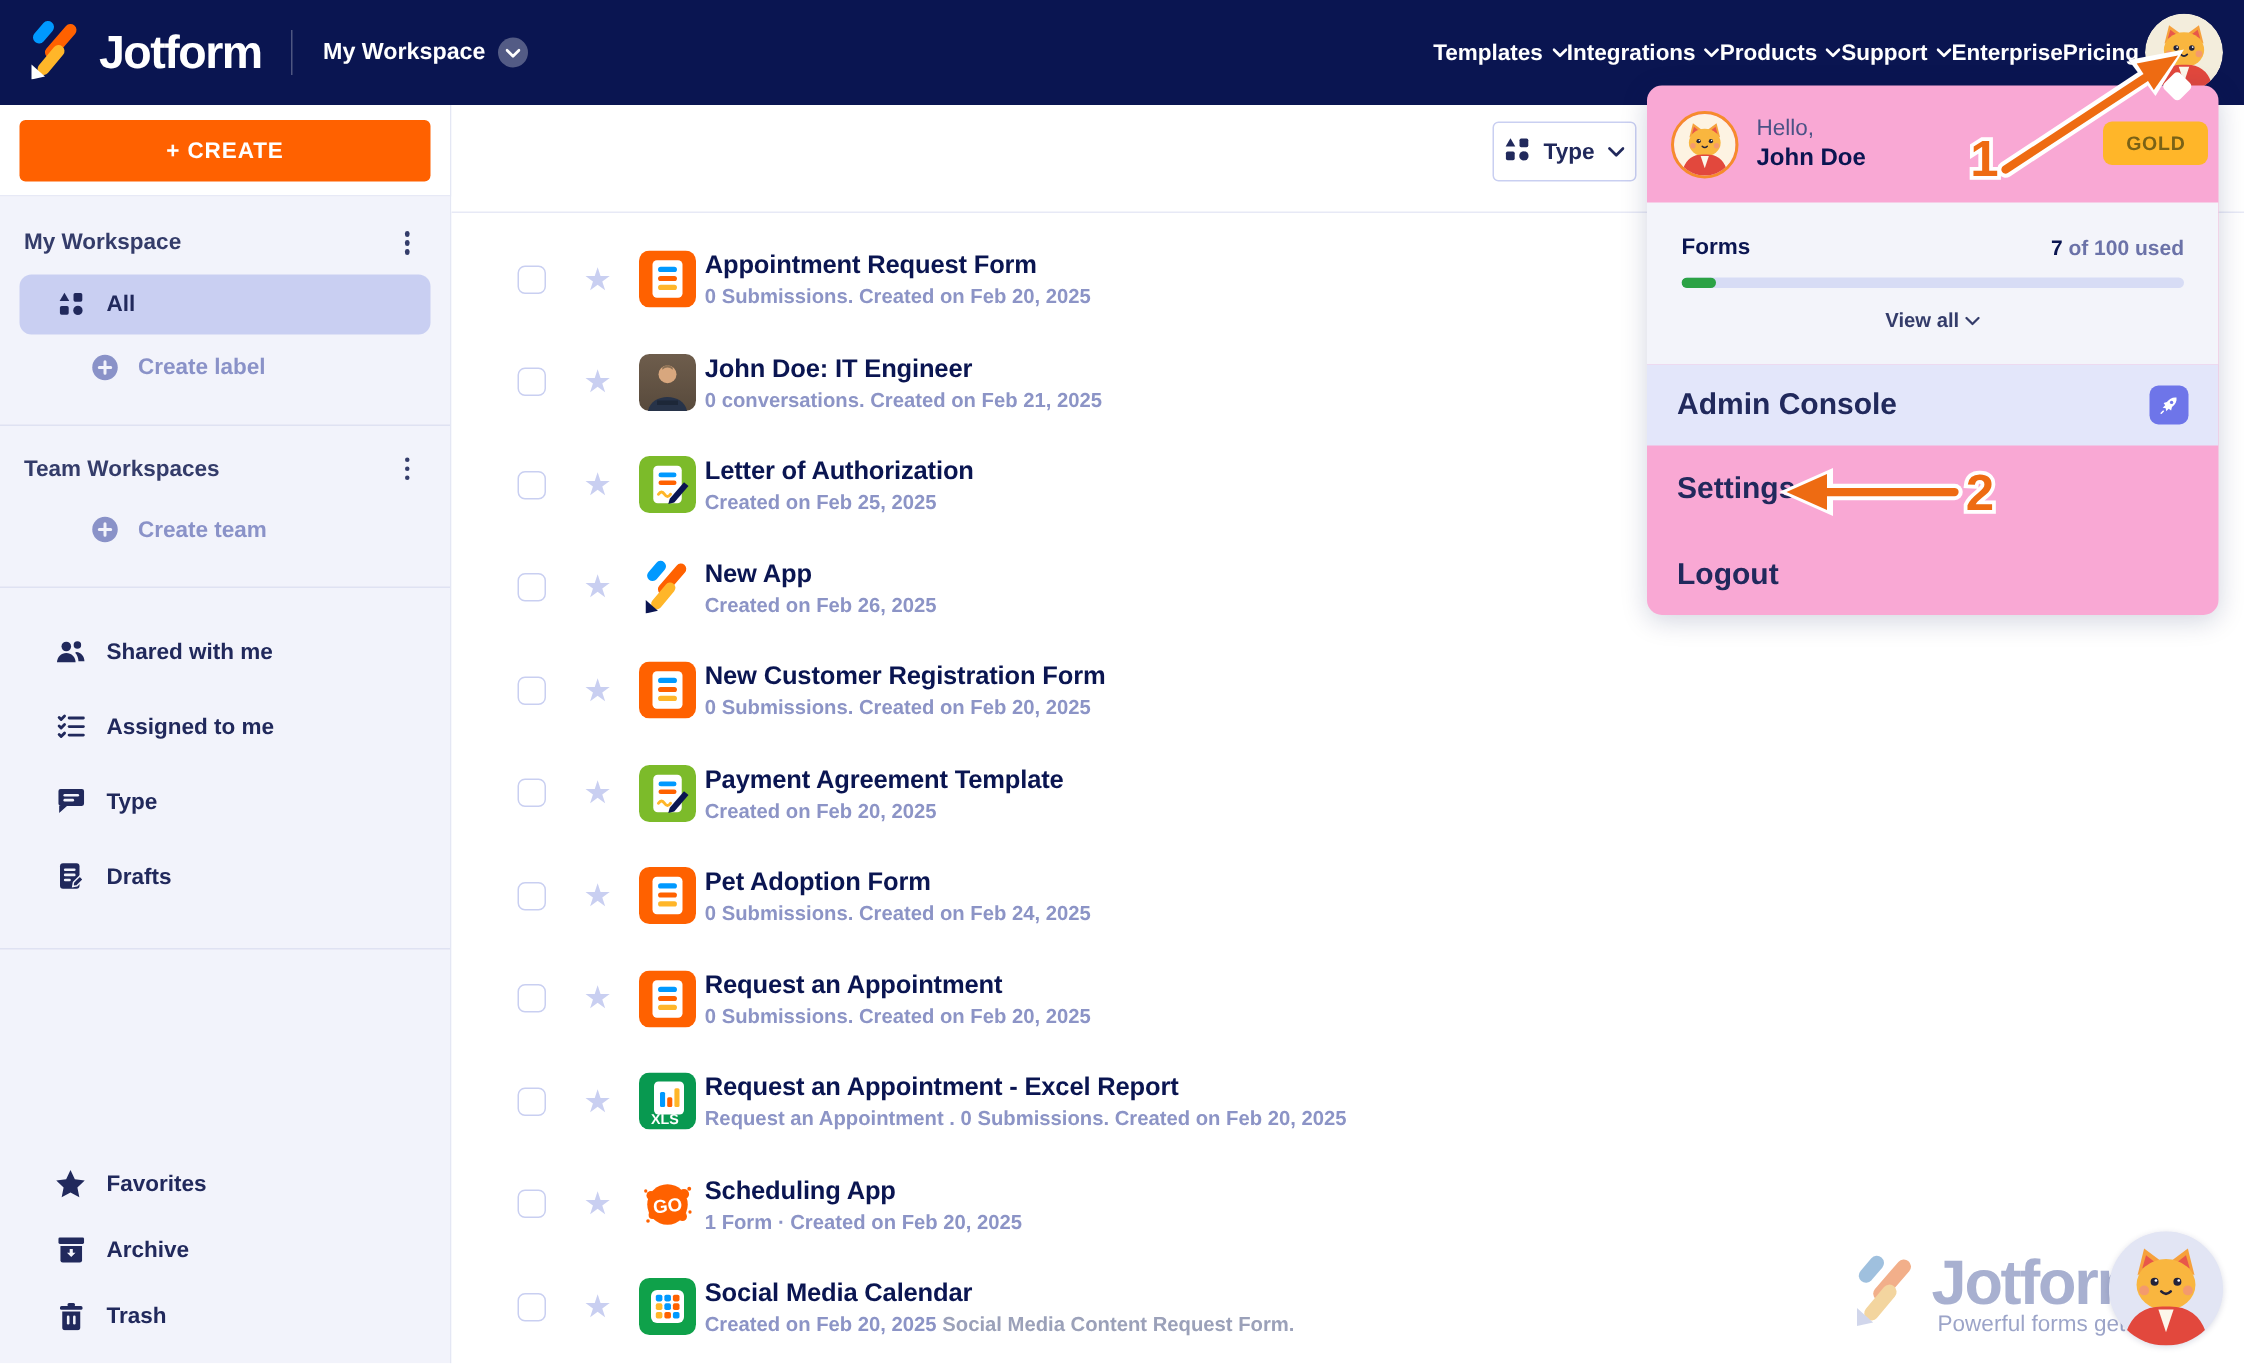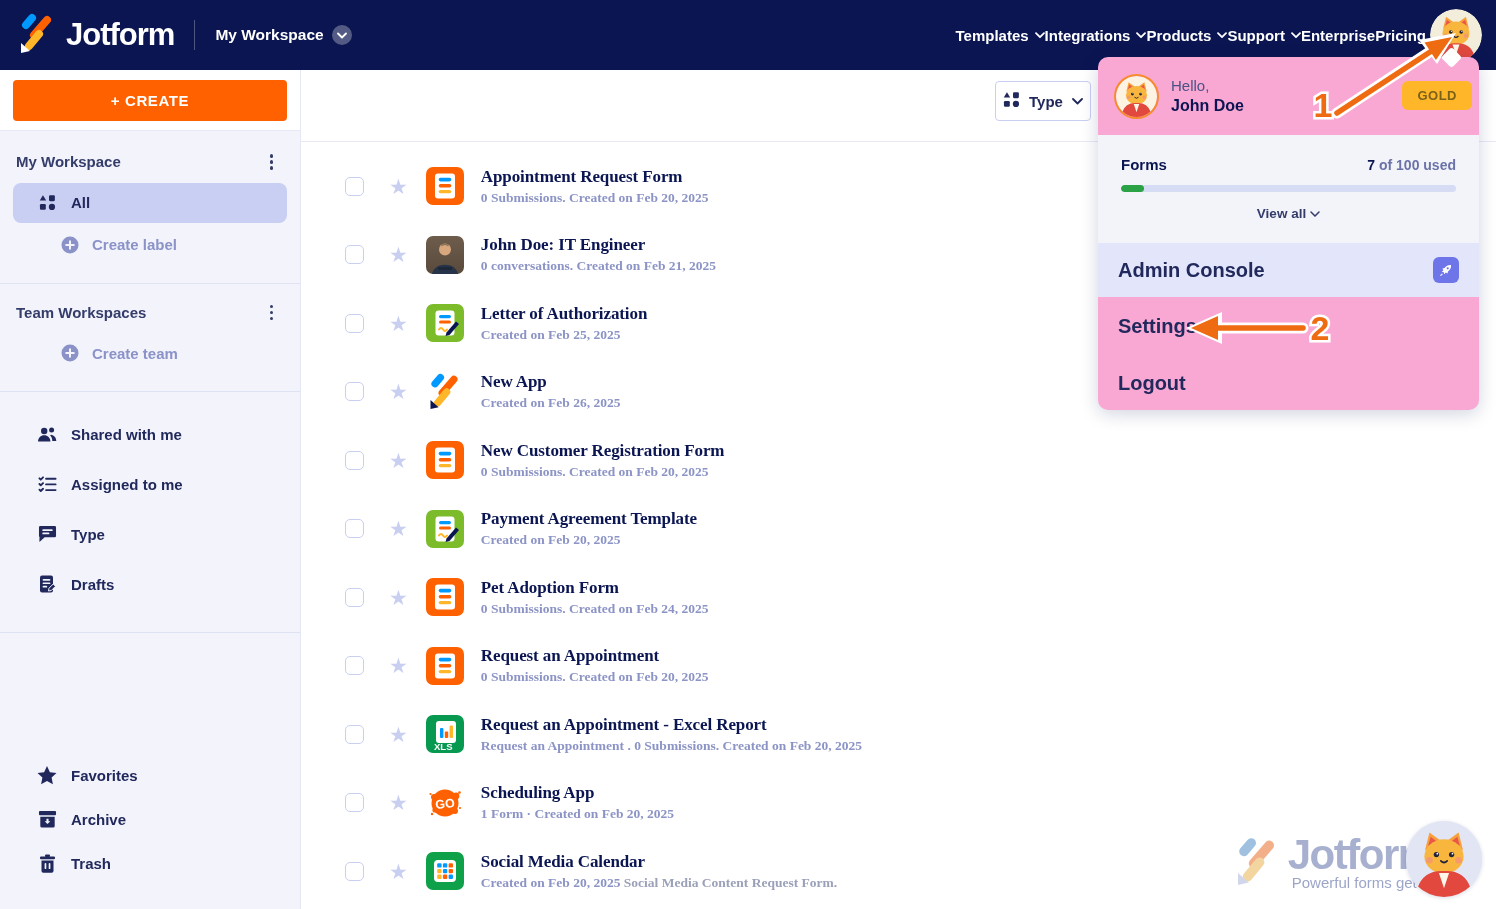--- a/index.html
+++ b/index.html
@@ -34,38 +34,38 @@
   .kebab { display:flex; flex-direction:column; gap:2.5px; cursor:pointer; padding:3px; }
   .kebab i { width:3.5px; height:3.5px; border-radius:50%; background:#343C6A; }
   .side-item { height:40px; margin:2px 13px 2px 13px; border-radius:8px; display:flex; align-items:center;
                gap:14px; padding-left:24px; color:#21295C; font-size:15px; font-weight:700; cursor:pointer; }
   .side-item.selected { background:#C9CFF2; }
   .side-item.indent { margin-left:36px; }
   .side-item.muted { color:#8A92C8; gap:12px; }
   .side-divider { border:none; border-top:1px solid #DFE2F2; margin:16px 0 10px 0; }
   .side-icon { width:20px; display:flex; justify-content:center; }
   .side-spacer { flex:1; }
-  .side-footer { padding-bottom:24px; }
+  .side-footer { padding-bottom:10px; }
   .side-footer .side-item { height:44px; margin:0 13px; }
 
   
   .content-header { position:absolute; left:301px; top:70px; right:0; height:72px; background:#fff;
                     border-bottom:1px solid #E7E9F6; z-index:5; }
   .type-btn { position:absolute; left:694px; top:11px; width:96px; height:40px; background:#fff;
               border:1px solid #C9CFF1; border-radius:4px; display:flex; align-items:center;
               justify-content:center; gap:9px; cursor:pointer; color:#21295C; font-size:15px; font-weight:700; }
   .form-list { position:absolute; left:301px; top:131px; right:0; bottom:0; background:#fff;
                padding-top:21px; overflow:hidden; z-index:4; }
   .form-row { height:68.5px; display:flex; align-items:center; padding-left:44px; cursor:pointer; }
   .row-check { width:19px; height:19px; border:1.5px solid #C9CFF1; border-radius:5px; background:#fff;
                flex:0 0 auto; cursor:pointer; }
   .row-star { margin-left:25px; font-size:21px; color:#C9CFF1; line-height:1; flex:0 0 auto; cursor:pointer; }
   .row-icon { margin-left:18px; width:38px; height:38px; flex:0 0 auto; }
   .row-icon svg { display:block; }
-  .row-text { margin-left:17px; display:flex; flex-direction:column; gap:3px;font-family:Liberation Serif, serif; }
+  .row-text { margin-left:6px; display:flex; flex-direction:column; gap:3px; }
   .row-title { color:#0A1551; font-size:17px; font-weight:700; letter-spacing:-.1px; }
   .row-meta { color:#8C94C6; font-size:13.5px; font-weight:600; }
   .row-meta .meta2 { color:#9BA1B9; }
 
   
   .menu-notch { position:absolute; left:1444px; top:50px; width:15px; height:15px; background:#fff;
                 transform:rotate(45deg); border-radius:3px; z-index:41; }
   .user-menu { position:absolute; left:1098px; top:57px; width:381px; height:353px; background:#f9a8d4;
                border-radius:10px; box-shadow:0 4px 18px rgba(10,21,81,.18); z-index:40; overflow:hidden; }
   .um-profile { height:78px; display:flex; align-items:center; padding:0 20px 0 16px; position:relative; }

